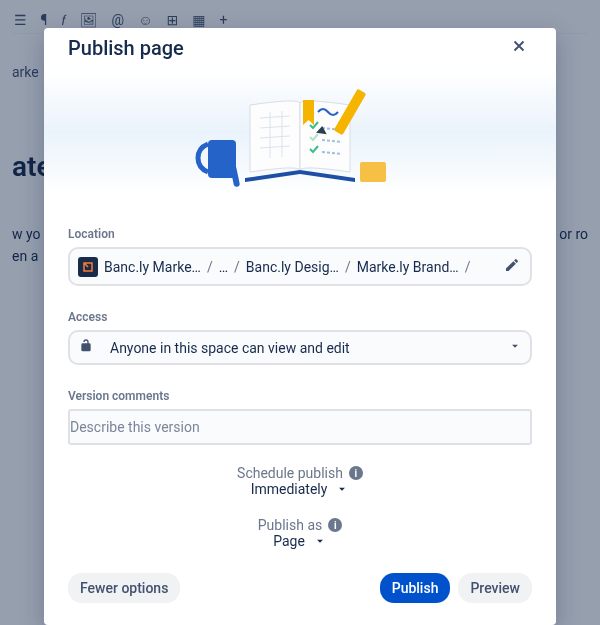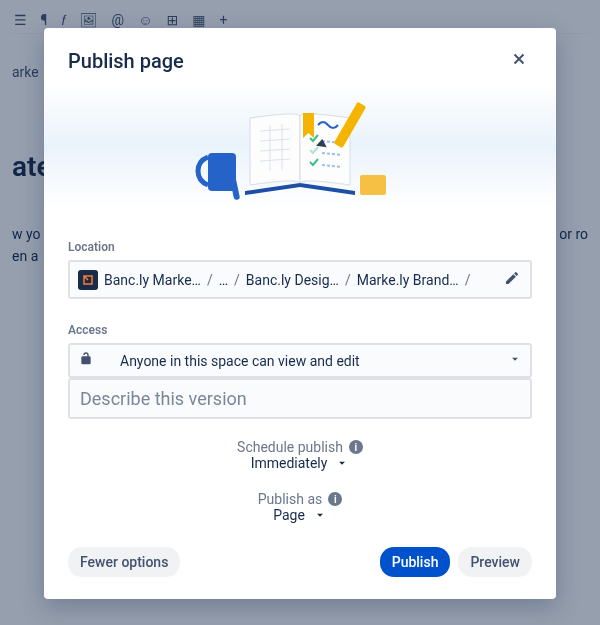--- a/index.html
+++ b/index.html
@@ -44,21 +44,21 @@
       width: 512px;
       background: #fff;
       border-radius: 4px;
       box-shadow: 0 8px 24px rgba(9,30,66,0.25);
       overflow: hidden;
     }
     .modal-header {
       display: flex;
       justify-content: space-between;
       align-items: center;
-      padding: 18px 24px 8px;
+      padding: 5px 24px 8px;
     }
     .modal-title {
       font-size: 20px;
       font-weight: 500;
       color: #172b4d;
     }
     .close-btn {
       background: none;
       border: none;
       cursor: pointer;
@@ -81,21 +81,21 @@
     .field-label {
       font-size: 12px;
       font-weight: 600;
       color: #6b778c;
       margin-bottom: 6px;
       margin-top: 24px;
       display: block;
     }
     .field-box {
       border: 2px solid #dfe1e6;
-      border-radius: 3px;
+      border-radius: 10px;
       background: #fafbfc;
       display: flex;
       align-items: center;
       padding: 6px 8px;
       font-size: 14px;
       gap: 6px;
     }
     .field-box.with-caret { justify-content: space-between; }
     .breadcrumb {
       display: flex;
@@ -121,22 +121,22 @@
       cursor: pointer;
     }
     .caret { color: #42526e; flex-shrink: 0; }
     .unlock-icon { color: #42526e; flex-shrink: 0; }
 
     .text-input {
       width: 100%;
       border: 2px solid #dfe1e6;
       border-radius: 3px;
       background: #fafbfc;
-      padding: 8px 10px;
-      font-size: 18px;
+      padding: 8px 0;
+      font-size: 14px;
       font-family: inherit;
     }
     .text-input::placeholder { color: #7a869a; }
 
     .row {
       display: flex;
       justify-content: space-between;
       align-items: center;
       margin-top: 20px;
       flex-direction: column;
@@ -293,35 +293,36 @@
       </div>
       <span class="pencil-btn">
         <svg width="16" height="16" viewBox="0 0 24 24" fill="currentColor">
             <path d="M3 17.25V21h3.75L17.81 9.94l-3.75-3.75L3 17.25zM20.71 7.04a1 1 0 0 0 0-1.41l-2.34-2.34a1 1 0 0 0-1.41 0l-1.83 1.83 3.75 3.75 1.83-1.83z"></path>
           </svg>
       </span>
     </div>
 
     <label class="field-label">Access</label>
     <div class="field-box with-caret">
-      <div style="display:flex;align-items:center;gap:26px;">
+      <div style="display:flex;align-items:center;gap:16px;">
         <span class="unlock-icon">
           <svg width="16" height="16" viewBox="0 0 24 24" fill="currentColor">
               <path d="M17 8h-1V6a4 4 0 0 0-8 0h2a2 2 0 1 1 4 0v2H7a2 2 0 0 0-2 2v8a2 2 0 0 0 2 2h10a2 2 0 0 0 2-2v-8a2 2 0 0 0-2-2z"></path>
             </svg>
         </span>
         <span>Anyone in this space can view and edit</span>
       </div>
       <span class="caret">
         <svg width="14" height="14" viewBox="0 0 24 24" fill="currentColor">
             <path d="M7 10l5 5 5-5z"></path>
           </svg>
       </span>
     </div>
 
+    <label class="field-label">Version comments</label>
     <input type="text" class="text-input" placeholder="Describe this version" style="">
 
     <div class="row">
       <div class="row-label">
         <span>Schedule publish</span>
         <span class="info-icon">i</span>
       </div>
       <div class="row-value">
         <span>Immediately</span>
         <svg width="14" height="14" viewBox="0 0 24 24" fill="currentColor">

